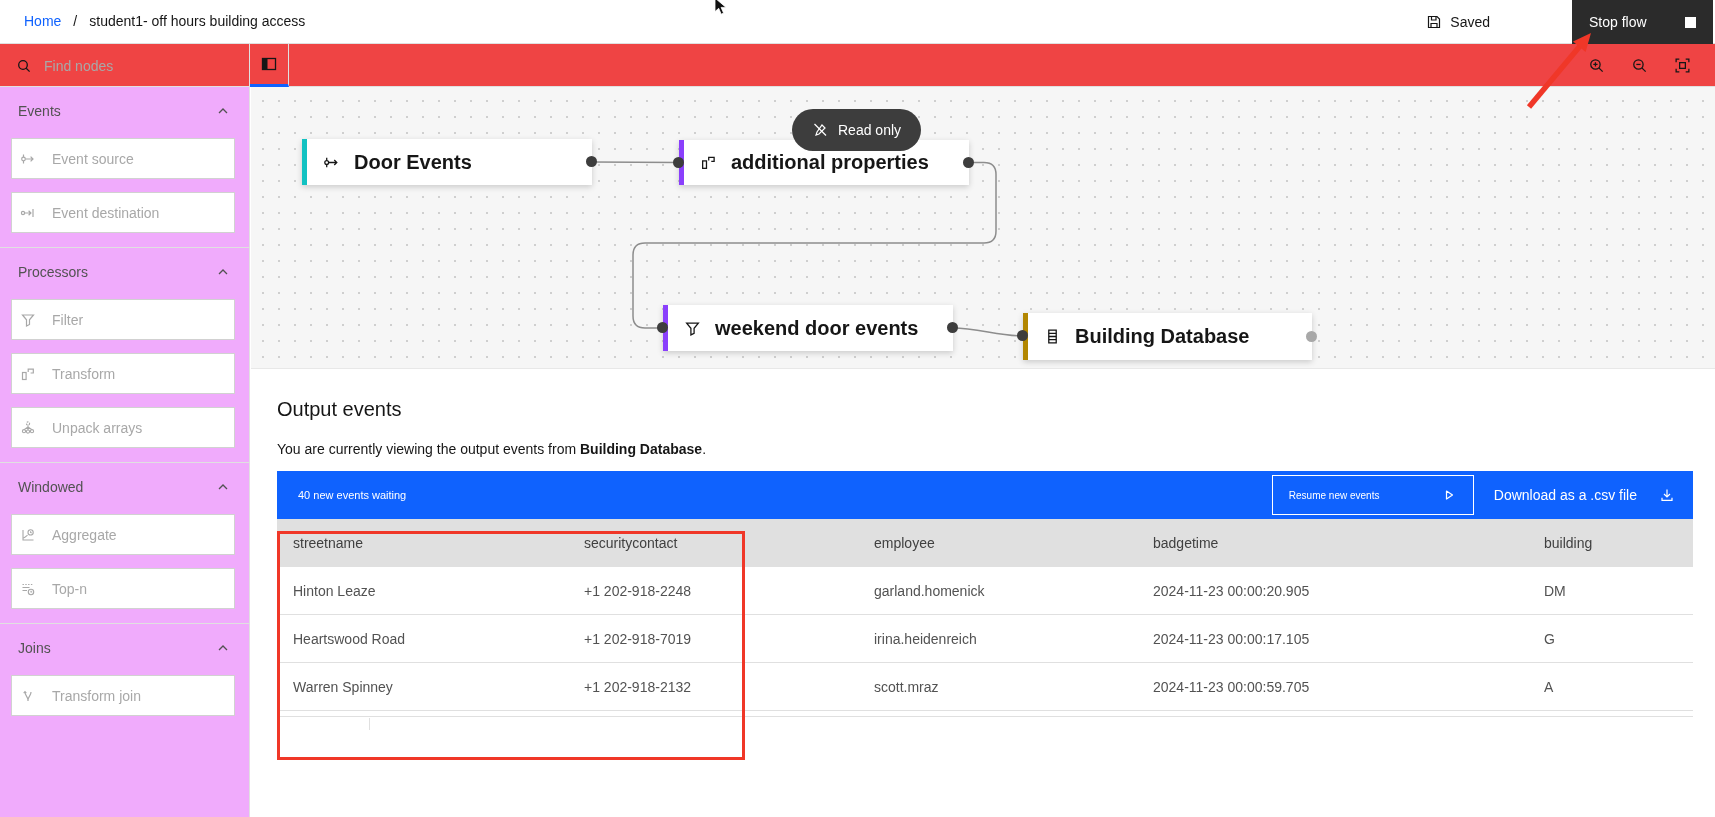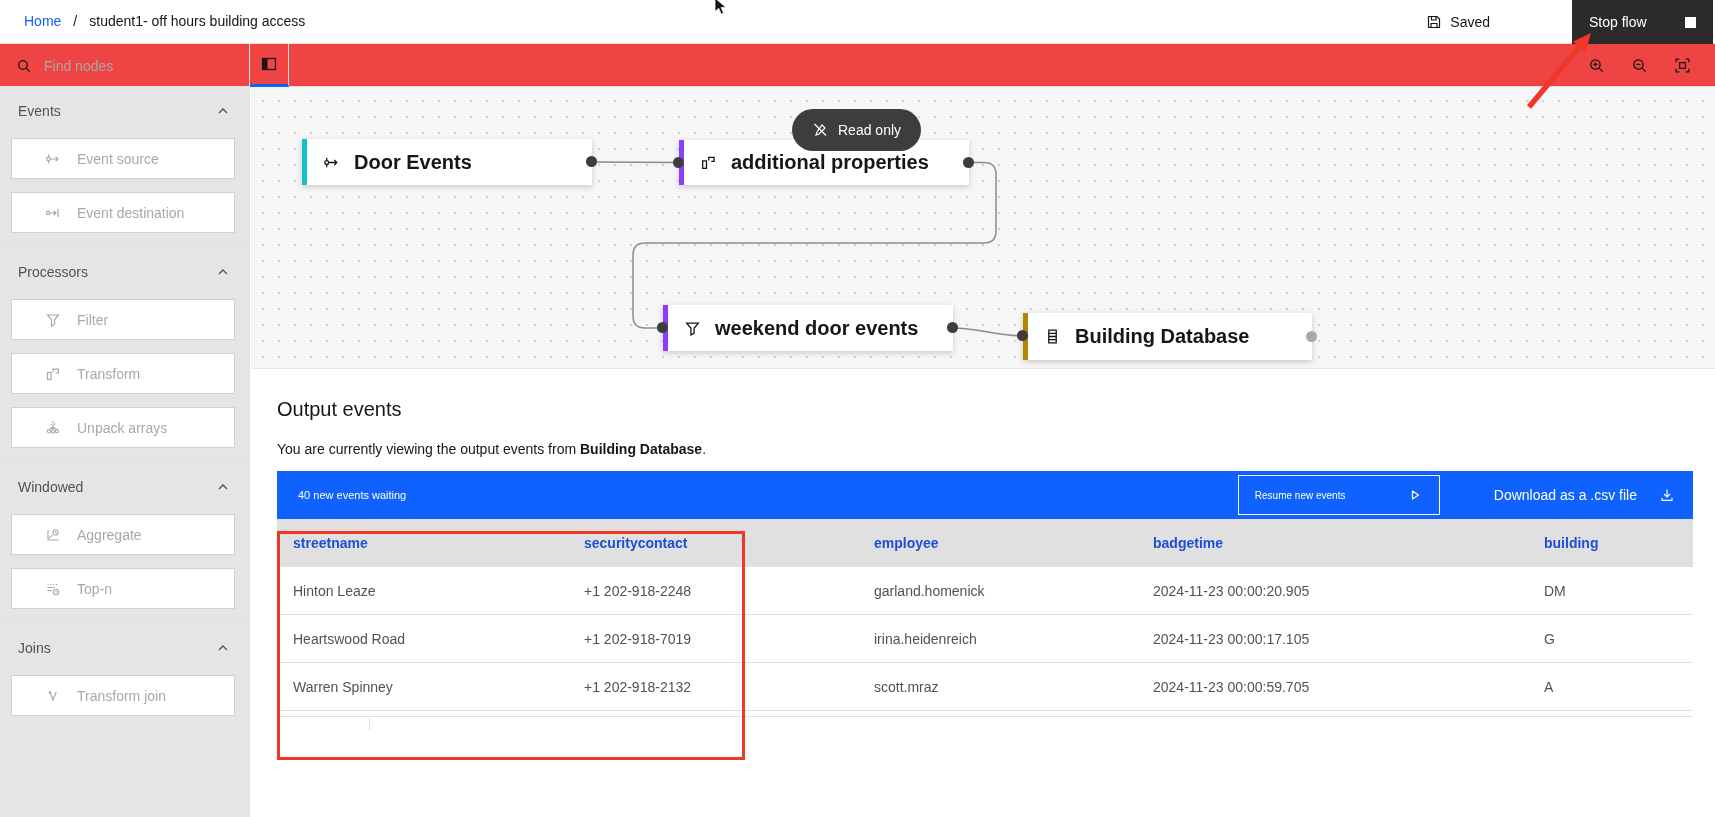--- a/index.html
+++ b/index.html
@@ -21,24 +21,24 @@
   .toolbar { position:absolute; left:0; top:44px; width:1715px; height:43px; background:#ef4444; border-bottom:1px solid #e0e0e0; }
   .search-box { position:absolute; left:0; top:0; width:250px; height:43px; border-right:1px solid #e0e0e0; display:flex; align-items:center; }
   .search-box .sicon { margin-left:16px; color:#161616; }
   .search-box input { border:0; outline:0; font-size:14px; color:#161616; margin-left:12px; width:170px; font-family:"Liberation Sans",sans-serif; background:transparent; }
   .search-box input::placeholder { color:#a8a8a8; }
   .panel-tab { position:absolute; left:250px; top:0; width:39px; height:43px; border-right:1px solid #e0e0e0; border-bottom:3px solid #0f62fe; display:flex; align-items:center; justify-content:center; cursor:pointer; }
   .canvas-tools { position:absolute; right:24px; top:0; height:43px; display:flex; align-items:center; gap:26px; color:#161616; }
   .tool-ic { cursor:pointer; }
 
   
-  .sidebar { position:absolute; left:0; top:87px; width:250px; height:730px; background:#e5e5e5; border-right:1px solid #e0e0e0; overflow:hidden; }
+  .sidebar { position:absolute; left:0; top:87px; width:250px; height:730px; background:#f0abfc; border-right:1px solid #e0e0e0; overflow:hidden; }
   .sec-head { display:flex; align-items:center; justify-content:space-between; padding:16px 18px 6px 18px; color:#525252; font-size:14px; cursor:pointer; }
   .sec-head .chev { color:#525252; }
-  .palette-item { margin:13px 14px 8px 11px; width:224px; height:41px; border:1px solid #d1d1d1; background:#fff; display:flex; align-items:center; gap:16px; padding-left:33px; color:#a8a8a8; font-size:14px; cursor:grab; }
+  .palette-item { margin:13px 14px 8px 11px; width:224px; height:41px; border:1px solid #d1d1d1; background:#fff; display:flex; align-items:center; gap:16px; padding-left:8px; color:#a8a8a8; font-size:14px; cursor:grab; }
   .palette-item .pic { color:#a8a8a8; }
   .side-div { border:0; border-top:1px solid #e0e0e0; margin:14px 0 0 0; }
 
   
   .canvas { position:absolute; left:251px; top:87px; width:1464px; height:282px;
     background-color:#f6f6f6;
     background-image:radial-gradient(#cfcfcf 1.1px, transparent 1.1px);
     background-size:16px 16px; background-position:4px 6px; border-bottom:1px solid #e8e8e8; }
   .edges { position:absolute; left:0; top:0; }
   .node { position:absolute; background:#fff; box-shadow:0 2px 6px rgba(0,0,0,.18); display:flex; align-items:center; gap:14px; padding-left:16px; border-left:5px solid #999; cursor:pointer; }
@@ -52,27 +52,27 @@
   .readonly-pill { position:absolute; left:541px; top:22px; height:42px; padding:0 20px; background:#3d3d3d; border-radius:21px; color:#fff; font-size:14px; display:flex; align-items:center; gap:10px; z-index:5; }
 
   
   .outpanel { position:absolute; left:251px; top:369px; width:1464px; height:448px; background:#fff; }
   .out-title { position:absolute; left:26px; top:29px; font-size:20px; color:#161616; }
   .out-sub { position:absolute; left:26px; top:72px; font-size:14px; color:#161616; }
   .out-sub b { font-weight:bold; }
   .banner { position:absolute; left:26px; top:102px; width:1416px; height:48px; background:#0f62fe; color:#fff; display:flex; align-items:center; }
   .banner-status { margin-left:21px; font-size:11px; flex:1; }
   .resume-btn { width:202px; height:40px; border:1px solid #fff; display:flex; align-items:center; justify-content:space-between; padding:0 16px; font-size:10px; cursor:pointer; margin-right:18px; }
-  .dl-btn { display:flex; gap:22px; font-size:14px; cursor:pointer; margin-right:16px; padding:0 2px;margin-left:34px; }
+  .dl-btn { display:flex; gap:22px; font-size:14px; cursor:pointer; margin-right:16px; padding:0 2px; }
 
   .table { position:absolute; left:26px; top:150px; width:1416px; }
   .t-row { display:flex; height:48px; align-items:center; border-bottom:1px solid #e0e0e0; background:#fff; }
   .t-row.head { background:#e0e0e0; border-bottom:none; }
   .t-cell { padding-left:16px; font-size:14px; color:#525252; white-space:nowrap; overflow:hidden; }
-  .t-row.head .t-cell { font-weight:bold; color:#1d4ed8; }
+  .t-row.head .t-cell { font-weight:normal; color:#404040; }
   .c1{width:291px;} .c2{width:290px;} .c3{width:279px;} .c4{width:391px;} .c5{flex:1;}
   .t-footer { height:14px; border-top:0; position:relative; }
   .t-footer .vdiv { position:absolute; left:92px; top:2px; width:1px; height:12px; background:#e0e0e0; }
   .t-bottomline { border-top:1px solid #e0e0e0; margin-top:5px; }
 
   
   .anno { position:absolute; left:0; top:0; width:1715px; height:817px; pointer-events:none; z-index:50; }
   .red-rect { position:absolute; left:277px; top:531px; width:468px; height:229px; border:3px solid #f03728; pointer-events:none; z-index:50; }
   .cursor { position:absolute; left:714px; top:-2px; z-index:60; pointer-events:none; }
 </style>

